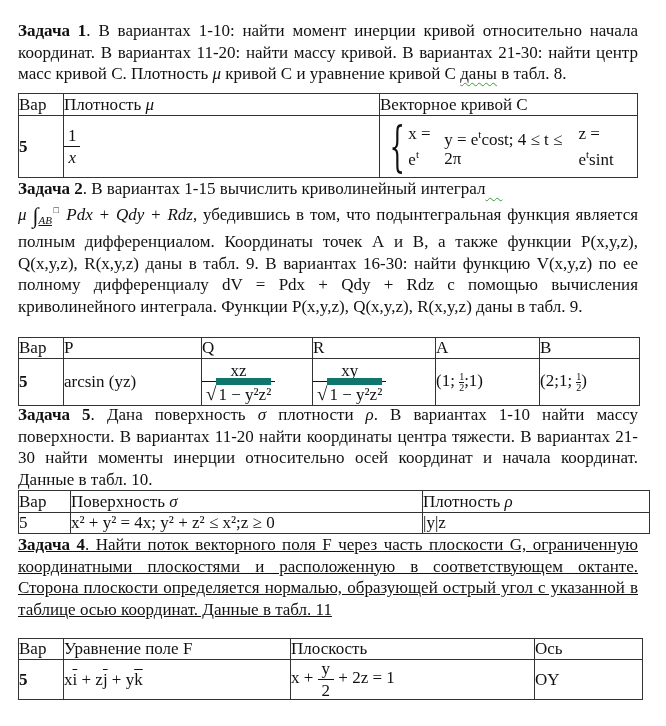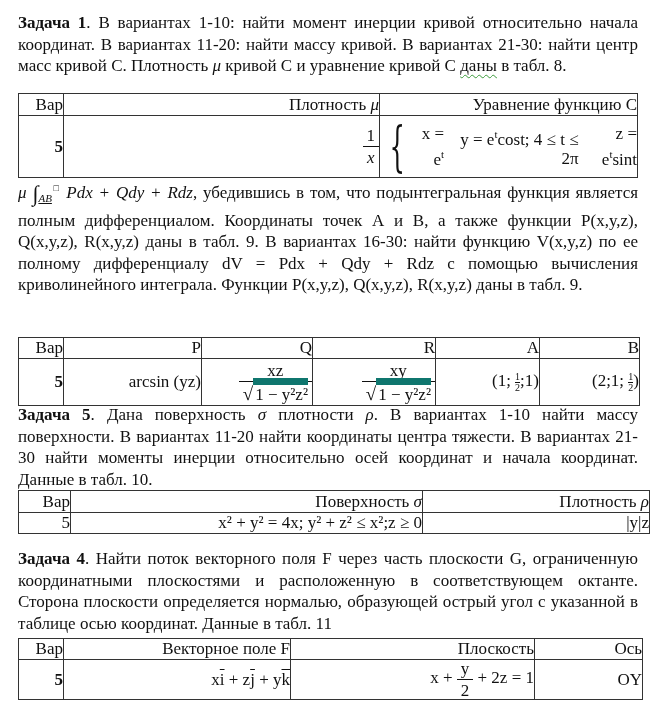--- a/index.html
+++ b/index.html
@@ -3,53 +3,53 @@
 <meta charset="utf-8">
 <style>
   html, body { margin:0; padding:0; background:#ffffff; }
   body { width:666px; height:726px; position:relative; overflow:hidden;
          font-family:"Liberation Serif", serif; color:#111; font-size:17px; }
   .para { position:absolute; left:18px; width:620px; line-height:21.5px; text-align:justify; }
   .para b { font-weight:bold; }
   .i { font-style:italic; }
   .wavy { text-decoration: underline wavy #3a9a3a; text-decoration-thickness:1px; text-underline-offset:3px; }
   table { position:absolute; border-collapse:collapse; font-size:17px; }
-  td, th { border:1.3px solid #333; text-align:right; vertical-align:middle; padding:0; font-weight:normal; }
+  td, th { border:1.3px solid #333; text-align:left; vertical-align:middle; padding:0; font-weight:normal; }
   .frac { display:inline-flex; flex-direction:column; align-items:center; vertical-align:middle; line-height:1; }
   .frac .num { padding:0 4px 2px; }
   .frac .den { border-top:1px solid #111; padding:2px 4px 0; }
   .sfrac { display:inline-flex; flex-direction:column; align-items:center; vertical-align:middle; font-size:10px; line-height:1; }
   .sfrac .den { border-top:1px solid #111; }
   .sqrt { border-top:7px solid #0f766e; padding-left:2px; }
   .sq { font-size:19px; }
   .sys { display:inline-flex; align-items:center; }
   .brace { font-size:54px; line-height:54px; font-weight:100; transform:scaleX(0.45); margin-right:-6px; font-family:"DejaVu Serif", serif; }
   .sys-lines { display:flex; line-height:20px; }
   .ovr { text-decoration: overline; }
   sup { font-size:11px; }
   sub { font-size:11px;text-decoration:underline; }
   .integral { font-size:22px; font-style:italic; vertical-align:middle; }
 </style>
 </head>
 <body>
 
-<div class="para" style="top:12px;">
+<div class="para" style="top:20px;">
   <b>Задача 1</b><span>. В вариантах 1-10: найти момент инерции кривой относительно начала координат. В вариантах 11-20: найти массу кривой. В вариантах 21-30: найти центр масс кривой С. Плотность</span>
   <span class="i">μ</span>
   <span>кривой С и уравнение кривой С</span>
   <span class="wavy">даны</span>
   <span>в табл. 8.</span>
 </div>
 
 <table style="left:18px; top:93px; width:620px;">
   <tbody>
       <tr style="height:22px;">
     <td style="width:44px;">Вар</td>
     <td style="width:315px;"><span>Плотность</span> <span class="i">μ</span></td>
-    <td><span>Уравнение функцию С</span></td>
+    <td><span>Векторное кривой С</span></td>
   </tr>
   <tr style="height:62px;">
     <td style="font-weight:bold;">5</td>
     <td>
       <span class="frac">
             <span class="num">1</span>
             <span class="den i">x</span>
           </span>
     </td>
     <td style="overflow:hidden;">
@@ -60,20 +60,21 @@
           <span><span>y = e</span><sup>t</sup><span>cost; 4 ≤ t ≤ 2π</span></span>
           <span><span>z = e</span><sup>t</sup><span>sint</span></span>
         </span>
       </span>
     </td>
   </tr>
 </tbody>
   </table>
 
 <div class="para" style="top:178px;">
+  <div style="text-align:left;"><b>Задача 2</b><span>. В вариантах 1-15 вычислить криволинейный интеграл</span><span class="wavy" style="color:transparent;">__</span></div>
   <span class="i">μ</span>
   <span class="integral">∫</span><sub class="i">AB</sub><sup style="font-size:9px;">□</sup>
   <span class="i">Pdx + Qdy + Rdz</span><span>, убедившись в том, что подынтегральная функция является полным дифференциалом. Координаты точек А и В, а также функции P(x,y,z), Q(x,y,z), R(x,y,z) даны в табл. 9. В вариантах 16-30: найти функцию V(x,y,z) по ее полному дифференциалу dV = Pdx + Qdy + Rdz с помощью вычисления криволинейного интеграла. Функции P(x,y,z), Q(x,y,z), R(x,y,z) даны в табл. 9.</span>
 </div>
 
 <table style="left:18px; top:337px; width:622px;">
   <tbody>
       <tr style="height:20px;">
     <td style="width:44px;">Вар</td>
     <td style="width:137px;">P</td>
@@ -128,29 +129,29 @@
     <td><span>Плотность</span> <span class="i">ρ</span></td>
   </tr>
   <tr style="height:20px;">
     <td>5</td>
     <td>x² + y² = 4x; y² + z² ≤ x²;z ≥ 0</td>
     <td>|y|z</td>
   </tr>
 </tbody>
   </table>
 
-<div class="para" style="top:548px;">
+<div class="para" style="top:534px;text-decoration:underline;">
   <b>Задача 4</b><span>. Найти поток векторного поля F через часть плоскости G, ограниченную координатными плоскостями и расположенную в соответствующем октанте. Сторона плоскости определяется нормалью, образующей острый угол с указанной в таблице осью координат. Данные в табл. 11</span>
 </div>
 
 <table style="left:18px; top:638px; width:625px;">
   <tbody>
       <tr style="height:21px;">
     <td style="width:44px;">Вар</td>
-    <td style="width:226px;">Векторное поле F</td>
+    <td style="width:226px;">Уравнение поле F</td>
     <td style="width:243px;margin-left:44px;">Плоскость</td>
     <td>Ось</td>
   </tr>
   <tr style="height:38px;">
     <td style="font-weight:bold;">5</td>
     <td>
       <span>x</span><span class="ovr">i</span><span> + z</span><span class="ovr">j</span><span> + y</span><span class="ovr">k</span>
     </td>
     <td>
       <span>x + </span><span class="frac">

